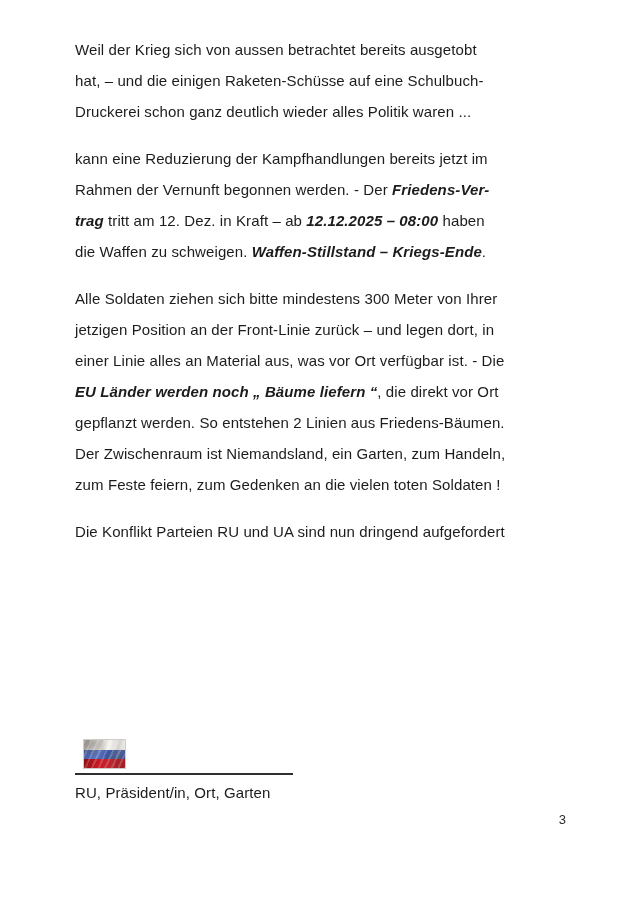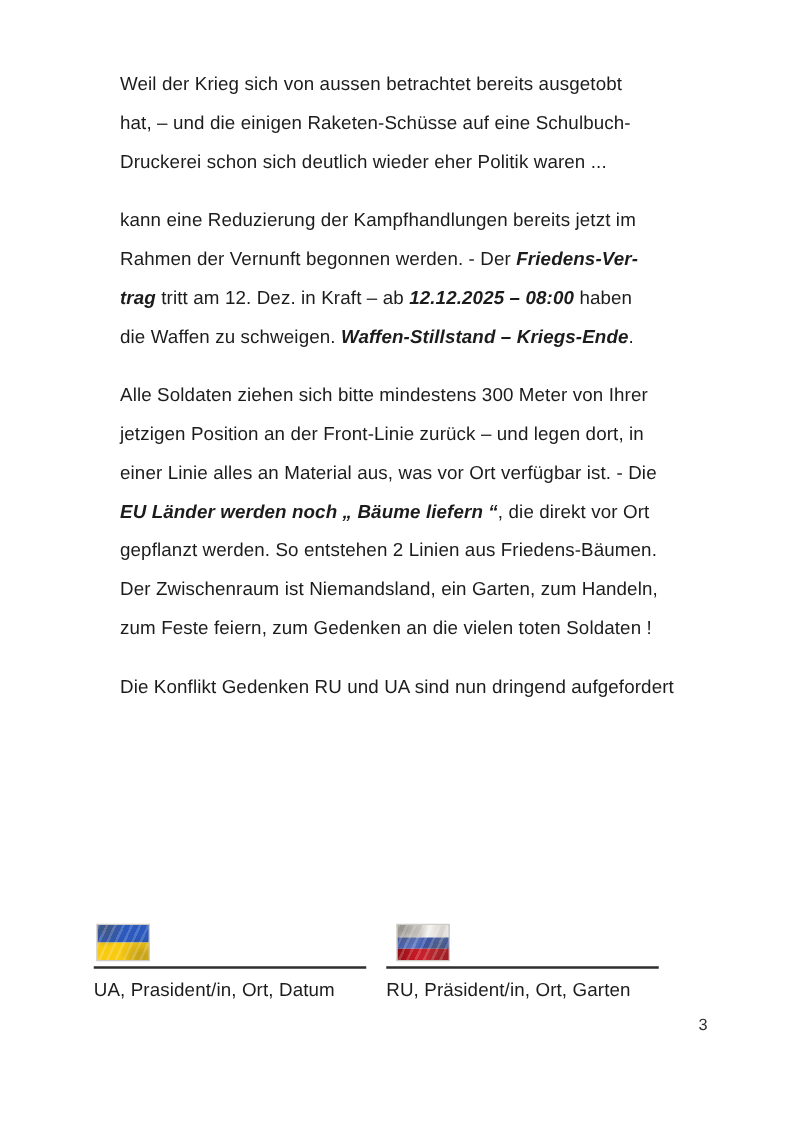--- a/index.html
+++ b/index.html
@@ -12,23 +12,22 @@
     width: 636px;
     height: 900px;
     background: #ffffff;
     overflow: hidden;
     font-family: "Liberation Sans", sans-serif;
     color: #1c1c1c;
   }
   .content {
     position: absolute;
     left: 75px;
-    top: 52px;
+    top: 34px;
     width: 475px;
-    margin-left: 21px;
   }
   .content p {
     margin: 0 0 16px 0;
     font-size: 15px;
     line-height: 31px;
     letter-spacing: 0.1px;
     white-space: nowrap;
   }
   .content p span { white-space: nowrap; }
   .bold { font-weight: 700; font-style: italic; }
@@ -89,35 +88,27 @@
     font-size: 13px;
     color: #2a2a2a;
   }
 </style>
 </head>
 <body>
 
 <div class="page" style="background: rgb(255, 255, 255); color: rgb(28, 28, 28);">
 
   <div class="content" id="paragraphs">
-      <p><span>Weil der Krieg sich von aussen betrachtet bereits ausgetobt</span><br><span>hat, – und die einigen Raketen-Schüsse auf eine Schulbuch-</span><br><span>Druckerei schon sich deutlich wieder eher Politik waren ...</span></p>
+      <p><span>Weil der Krieg sich von aussen betrachtet bereits ausgetobt</span><br><span>hat, – und die einigen Raketen-Schüsse auf eine Schulbuch-</span><br><span>Druckerei schon ganz deutlich wieder alles Politik waren ...</span></p>
       <p><span>kann eine Reduzierung der Kampfhandlungen bereits jetzt im</span><br><span>Rahmen der Vernunft begonnen werden. - Der </span><span class="bold">Friedens-Ver-</span><br><span class="bold">trag</span><span> tritt am 12. Dez. in Kraft – ab </span><span class="bold">12.12.2025 – 08:00</span><span> haben</span><br><span>die Waffen zu schweigen. </span><span class="bold">Waffen-Stillstand – Kriegs-Ende</span><span>.</span></p>
       <p><span>Alle Soldaten ziehen sich bitte mindestens 300 Meter von Ihrer</span><br><span>jetzigen Position an der Front-Linie zurück – und legen dort, in</span><br><span>einer Linie alles an Material aus, was vor Ort verfügbar ist. - Die</span><br><span class="bold">EU Länder werden noch „ Bäume liefern “</span><span>, die direkt vor Ort</span><br><span>gepflanzt werden. So entstehen 2 Linien aus Friedens-Bäumen.</span><br><span>Der Zwischenraum ist Niemandsland, ein Garten, zum Handeln,</span><br><span>zum Feste feiern, zum Gedenken an die vielen toten Soldaten !</span></p>
-      <p><span>Die Konflikt Gedenken RU und UA sind nun dringend aufgefordert</span><br></p>
+      <p><span>Die Konflikt Parteien RU und UA sind nun dringend aufgefordert</span><br></p>
     </div>
 
   <div class="signatures">
-    <div class="sig-col">
-      <div class="flag flag-ua">
-        <div class="band1" style="background: rgb(43, 89, 189);"></div>
-        <div class="band2" style="background: rgb(249, 202, 18);"></div>
-      </div>
-      <div class="sig-line"></div>
-      <div class="sig-label">UA, Prasident/in, Ort, Datum</div>
-    </div>
     <div class="sig-col">
       <div class="flag flag-ru">
         <div class="band1" style="background: linear-gradient(100deg, rgb(179, 175, 168) 0%, rgb(237, 236, 234) 22%, rgb(207, 204, 198) 45%, rgb(244, 243, 241) 60%, rgb(214, 211, 205) 85%, rgb(237, 236, 234) 100%);"></div>
         <div class="band2" style="background: linear-gradient(115deg, rgb(60, 85, 165) 0%, rgb(93, 119, 192) 35%, rgb(60, 85, 165) 55%, rgb(84, 105, 154) 80%, rgb(60, 85, 165) 100%);"></div>
         <div class="band3" style="background: linear-gradient(100deg, rgb(142, 15, 20) 0%, rgb(191, 23, 34) 30%, rgb(212, 37, 48) 60%, rgb(191, 23, 34) 100%);"></div>
       </div>
       <div class="sig-line"></div>
       <div class="sig-label">RU, Präsident/in, Ort, Garten</div>
     </div>
   </div>

